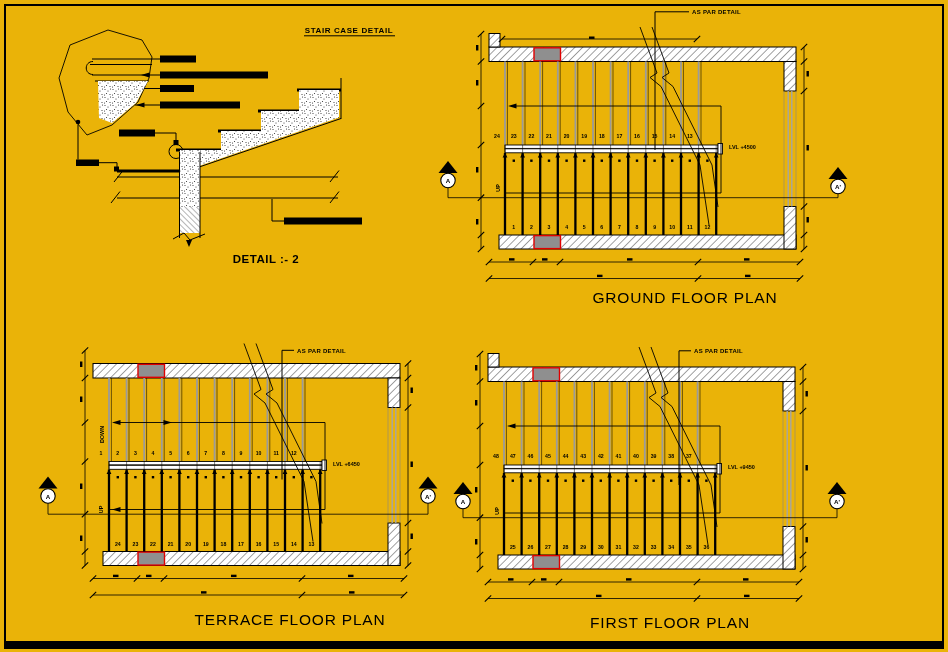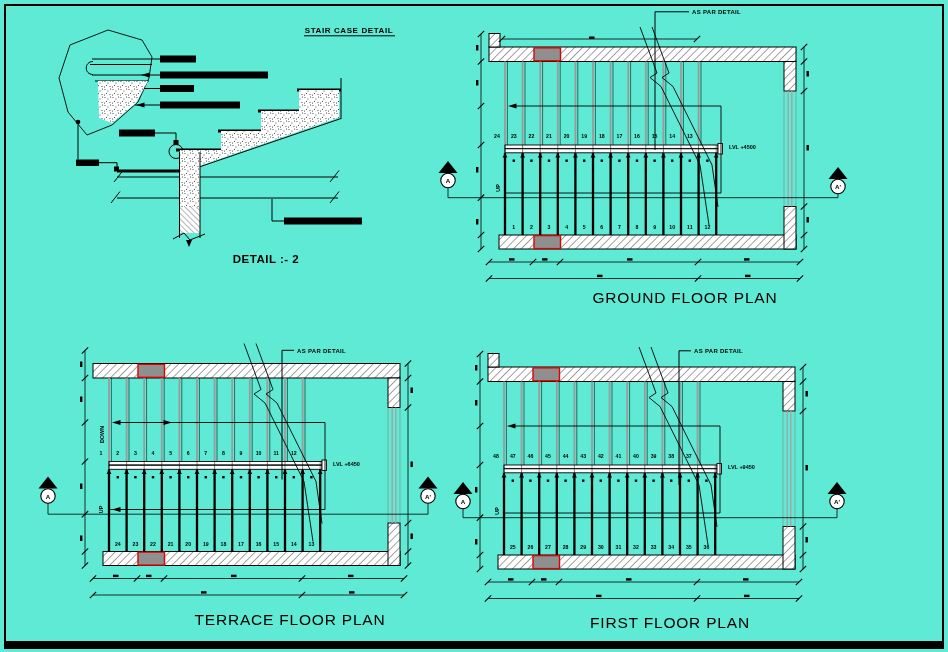--- a/index.html
+++ b/index.html
@@ -1,16 +1,16 @@
 <!DOCTYPE html>
 <html><head>
 <meta charset="utf-8">
 <style>
   html,body{margin:0;padding:0;background:#fff;}
-  #stage{position:relative;width:948px;height:652px;background:#5eead4;overflow:hidden;}
+  #stage{position:relative;width:948px;height:652px;background:#eab308;overflow:hidden;}
   svg text{font-family:"Liberation Sans", sans-serif; fill:#000;}
   .plan-title{font-size:15.5px;letter-spacing:.8px;}
   .detail-title{font-size:8px;font-weight:bold;letter-spacing:.6px;}
   .detail-caption{font-size:11.5px;font-weight:bold;letter-spacing:.5px;}
 </style>
 </head>
 <body>
 
 <div id="stage">
 <svg id="sheet" width="948" height="652" viewBox="0 0 948 652">

